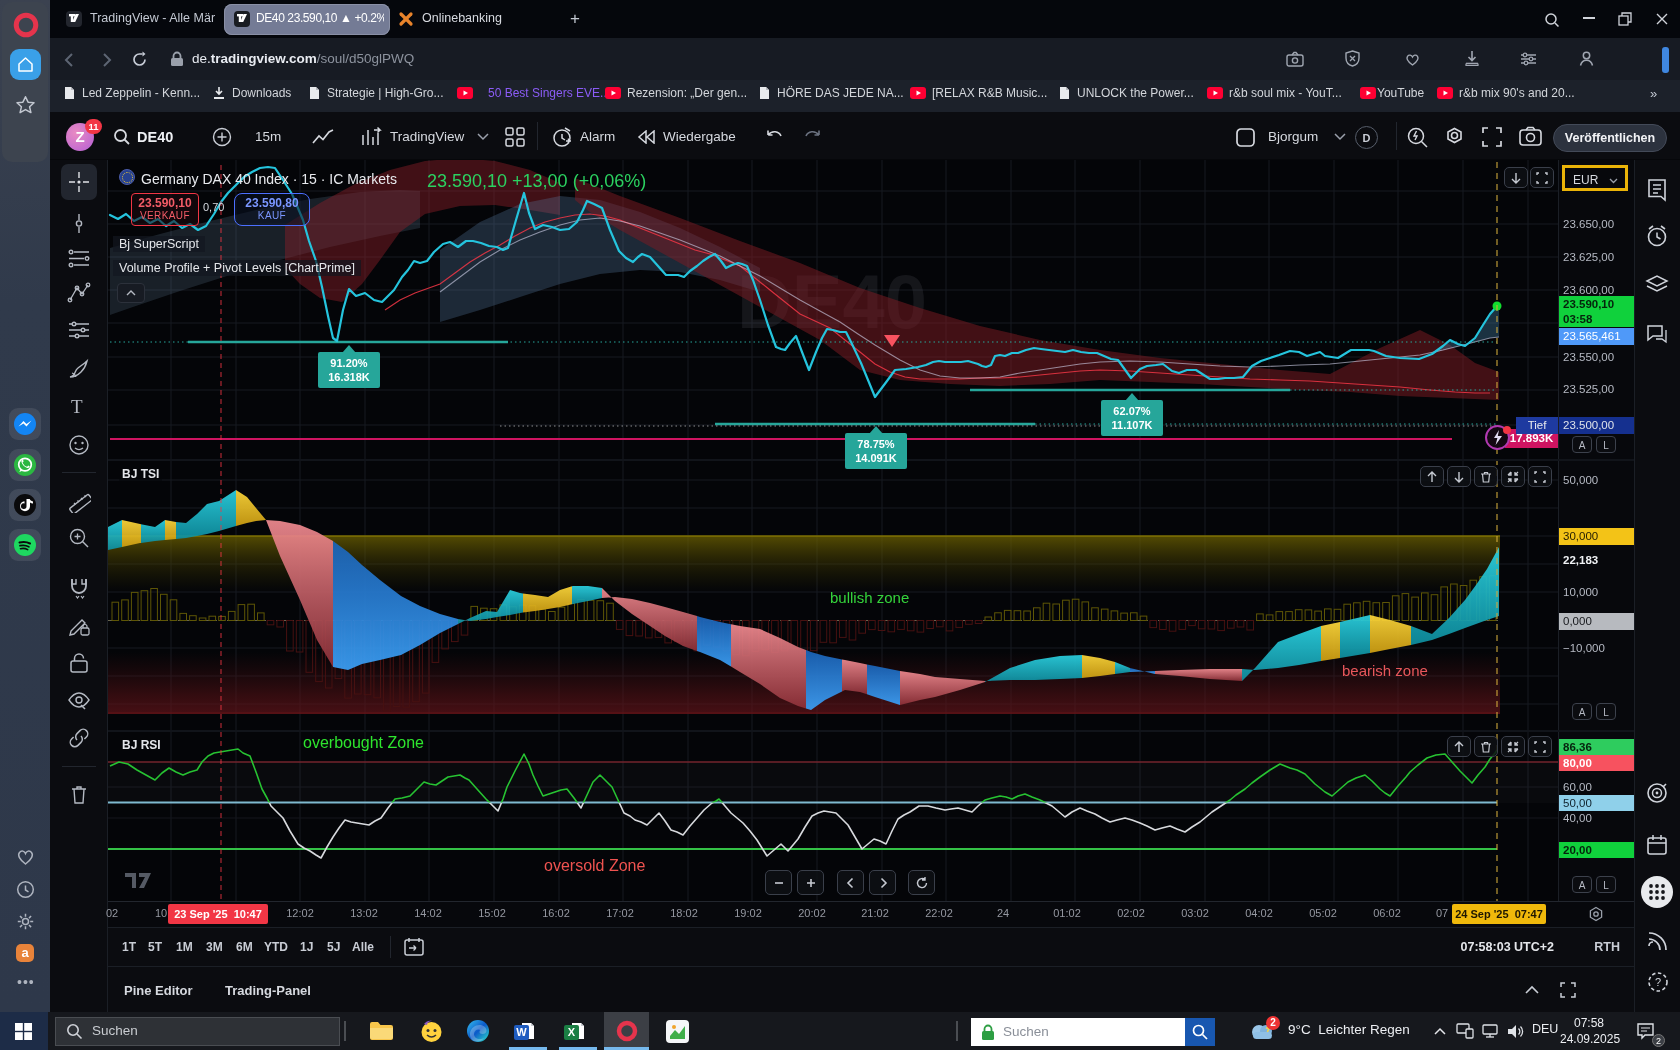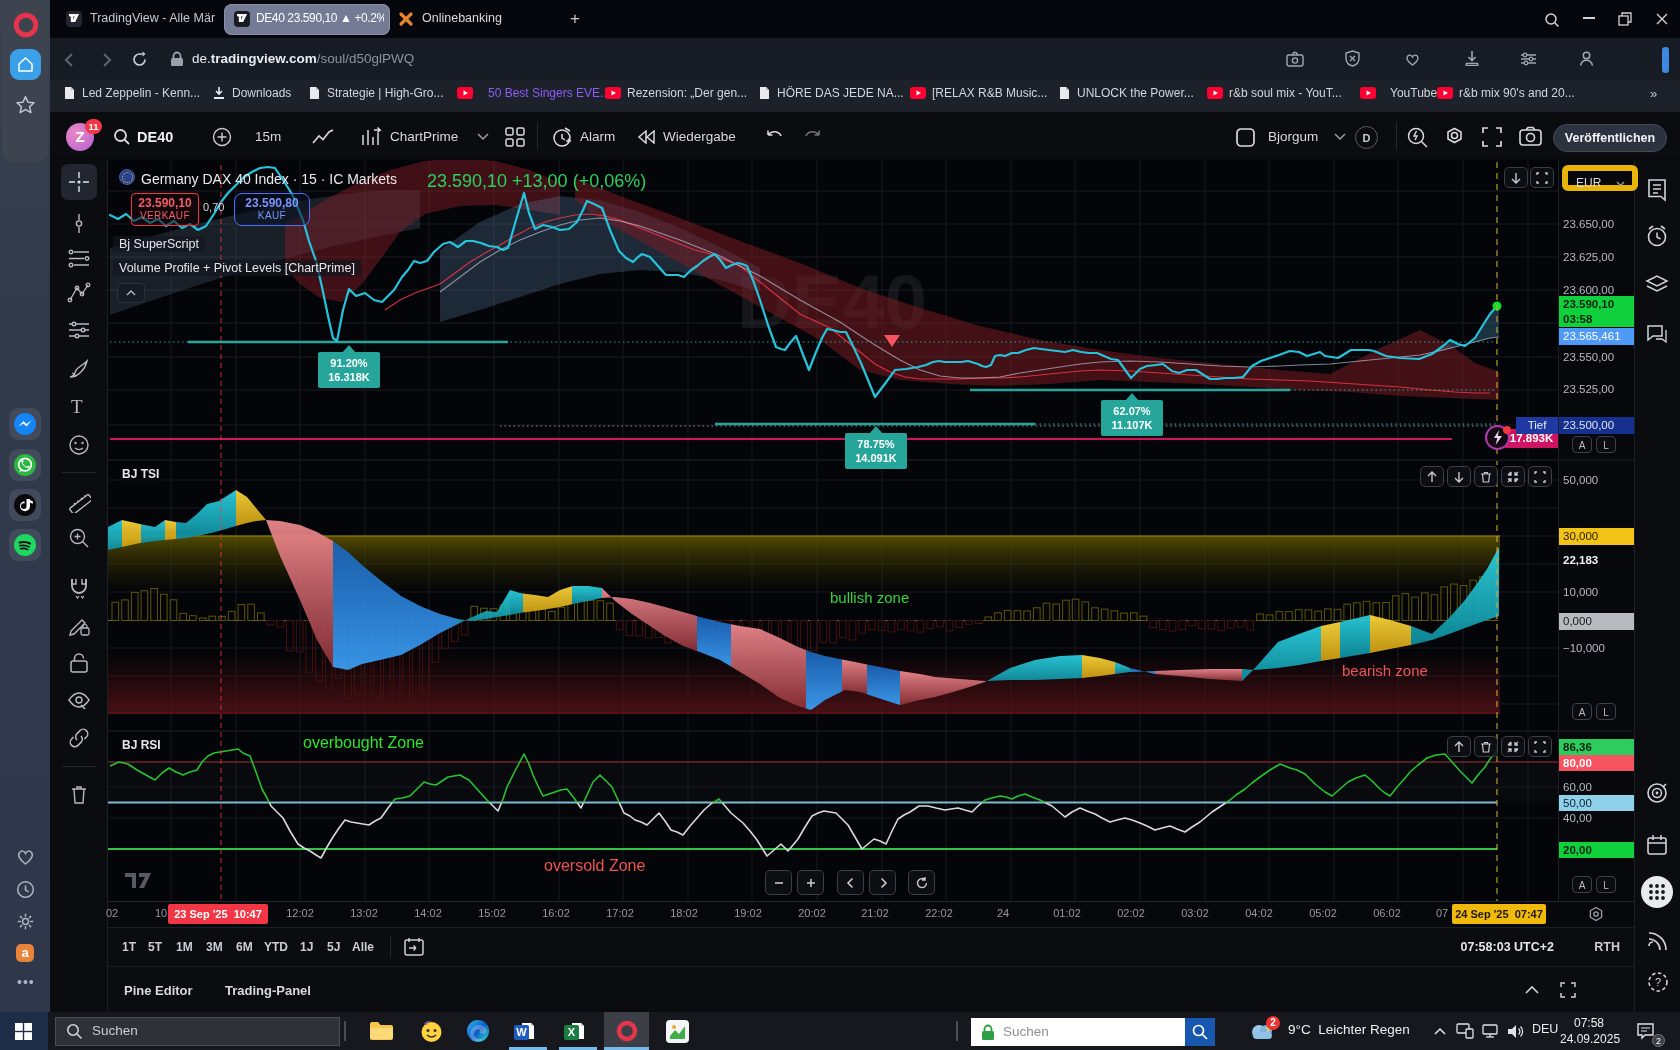--- a/index.html
+++ b/index.html
@@ -210,21 +210,21 @@
       </svg>
       <span>UNLOCK the Power...</span>
     </div>
     <div style="position:absolute;left:1157px;top:6px;display:flex;align-items:center;gap:6px;font-size:12px;color:#d3d6db;white-space:nowrap">
       <svg width="16" height="12" viewBox="0 0 16 12" style="flex:none">
         <rect width="16" height="12" rx="3" fill="#f03"></rect>
         <path d="M6.5 3.5v5l4.5-2.5z" fill="#fff"></path>
       </svg>
       <span>r&amp;b soul mix - YouT...</span>
     </div>
-    <div style="position:absolute;left:1310px;top:6px;display:flex;align-items:center;gap:14px;font-size:12px;color:#d3d6db;white-space:nowrap">
+    <div style="position:absolute;left:1310px;top:6px;display:flex;align-items:center;gap:1px;font-size:12px;color:#d3d6db;white-space:nowrap">
       <svg width="16" height="12" viewBox="0 0 16 12" style="flex:none">
         <rect width="16" height="12" rx="3" fill="#f03"></rect>
         <path d="M6.5 3.5v5l4.5-2.5z" fill="#fff"></path>
       </svg>
       <span>YouTube</span>
     </div>
     <div style="position:absolute;left:1387px;top:6px;display:flex;align-items:center;gap:6px;font-size:12px;color:#d3d6db;white-space:nowrap">
       <svg width="16" height="12" viewBox="0 0 16 12" style="flex:none">
         <rect width="16" height="12" rx="3" fill="#f03"></rect>
         <path d="M6.5 3.5v5l4.5-2.5z" fill="#fff"></path>
@@ -249,21 +249,21 @@
 <div class="abs" style="left:255px;top:129px;font-size:13.5px;color:#d6d9df">15m</div>
 <svg style="position:absolute;left:312px;top:128px" width="24" height="18" viewBox="0 0 24 18">
     <path d="M1 15 7 8l4 3.5L17 4l4-2" fill="none" stroke="#d6d9df" stroke-width="1.6"></path>
   </svg>
 <svg style="position:absolute;left:360px;top:126px" width="22" height="22" viewBox="0 0 22 22">
     <g fill="none" stroke="#d6d9df" stroke-width="1.5">
       <path d="M3 19V9M8 19V4M13 19v-8M18 19V7"></path>
       <path d="M14 4h6l-2.5-2.5M20 4l-2.5 2.5"></path>
     </g>
   </svg>
-<div class="abs" style="left:390px;top:129px;font-size:13.5px;color:#d6d9df">ChartPrime</div>
+<div class="abs" style="left:390px;top:129px;font-size:13.5px;color:#d6d9df">TradingView</div>
 <svg style="position:absolute;left:477px;top:133px" width="12" height="8" viewBox="0 0 12 8">
     <path d="M1 1l5 5 5-5" fill="none" stroke="#9aa0ab" stroke-width="1.5"></path>
   </svg>
 <svg style="position:absolute;left:504px;top:126px" width="22" height="22" viewBox="0 0 22 22">
     <g fill="none" stroke="#d6d9df" stroke-width="1.5">
       <rect x="2" y="2" width="7" height="7" rx="1.5"></rect>
       <rect x="13" y="2" width="7" height="7" rx="1.5"></rect>
       <rect x="2" y="13" width="7" height="7" rx="1.5"></rect>
       <rect x="13" y="13" width="7" height="7" rx="1.5"></rect>
     </g>
@@ -826,21 +826,21 @@
     <svg width="14" height="14" viewBox="0 0 14 14">
       <path d="M5.5 2.5 10 7l-4.5 4.5" stroke="#c6cad2" stroke-width="1.6" fill="none"></path>
     </svg>
   </div>
 <div style="position:absolute;left:908px;top:870px;width:27px;height:25px;border:1px solid #3a3f4a;border-radius:5px;background:rgba(14,16,20,.85);z-index:7;display:flex;align-items:center;justify-content:center">
     <svg width="14" height="14" viewBox="0 0 14 14">
       <path d="M11.5 7a4.5 4.5 0 1 1-1.4-3.2M10 1v3H7" stroke="#c6cad2" stroke-width="1.4" fill="none"></path>
     </svg>
   </div>
 
-<div class="abs" style="left:1562px;top:165px;width:76px;height:26px;border:6px solid #eab308;border-radius:6px;color:#d6d9df;font-size:12px;line-height:24px;padding-left:8px">EUR<svg style="position:absolute;right:7px;top:10px" width="9" height="6" viewBox="0 0 9 6">
+<div class="abs" style="left:1562px;top:165px;width:66px;height:26px;border:3px solid #eab308;border-radius:0;color:#d6d9df;font-size:12px;line-height:24px;padding-left:8px">EUR<svg style="position:absolute;right:7px;top:10px" width="9" height="6" viewBox="0 0 9 6">
       <path d="M1 1l3.5 3.5L8 1" stroke="#9aa0ab" stroke-width="1.3" fill="none"></path>
     </svg></div>
 <div style="position:absolute;left:1559px;top:216px;width:74px;height:16px;line-height:16px;font-size:11.5px;padding-left:4px;color:#b6bac4;">23.650,00</div>
 <div style="position:absolute;left:1559px;top:249px;width:74px;height:16px;line-height:16px;font-size:11.5px;padding-left:4px;color:#b6bac4;">23.625,00</div>
 <div style="position:absolute;left:1559px;top:282px;width:74px;height:16px;line-height:16px;font-size:11.5px;padding-left:4px;color:#b6bac4;">23.600,00</div>
 <div class="abs" style="left:1559px;top:296px;width:75px;height:31px;background:#10d13c;color:#05230c;font-size:11.5px;font-weight:bold;line-height:15px;padding:1px 0 0 4px">23.590,10<br>03:58</div>
 <div class="abs" style="left:1559px;top:328px;width:75px;height:17px;background:#4f99f9;color:#fff;font-size:11.5px;line-height:17px;padding-left:4px">23.565,461</div>
 <div style="position:absolute;left:1559px;top:349px;width:74px;height:16px;line-height:16px;font-size:11.5px;padding-left:4px;color:#b6bac4;">23.550,00</div>
 <div style="position:absolute;left:1559px;top:381px;width:74px;height:16px;line-height:16px;font-size:11.5px;padding-left:4px;color:#b6bac4;">23.525,00</div>
 <div class="abs" style="left:1559px;top:417px;width:75px;height:17px;background:#15308f;color:#dfe3ea;font-size:11.5px;line-height:17px;padding-left:4px">23.500,00</div>

